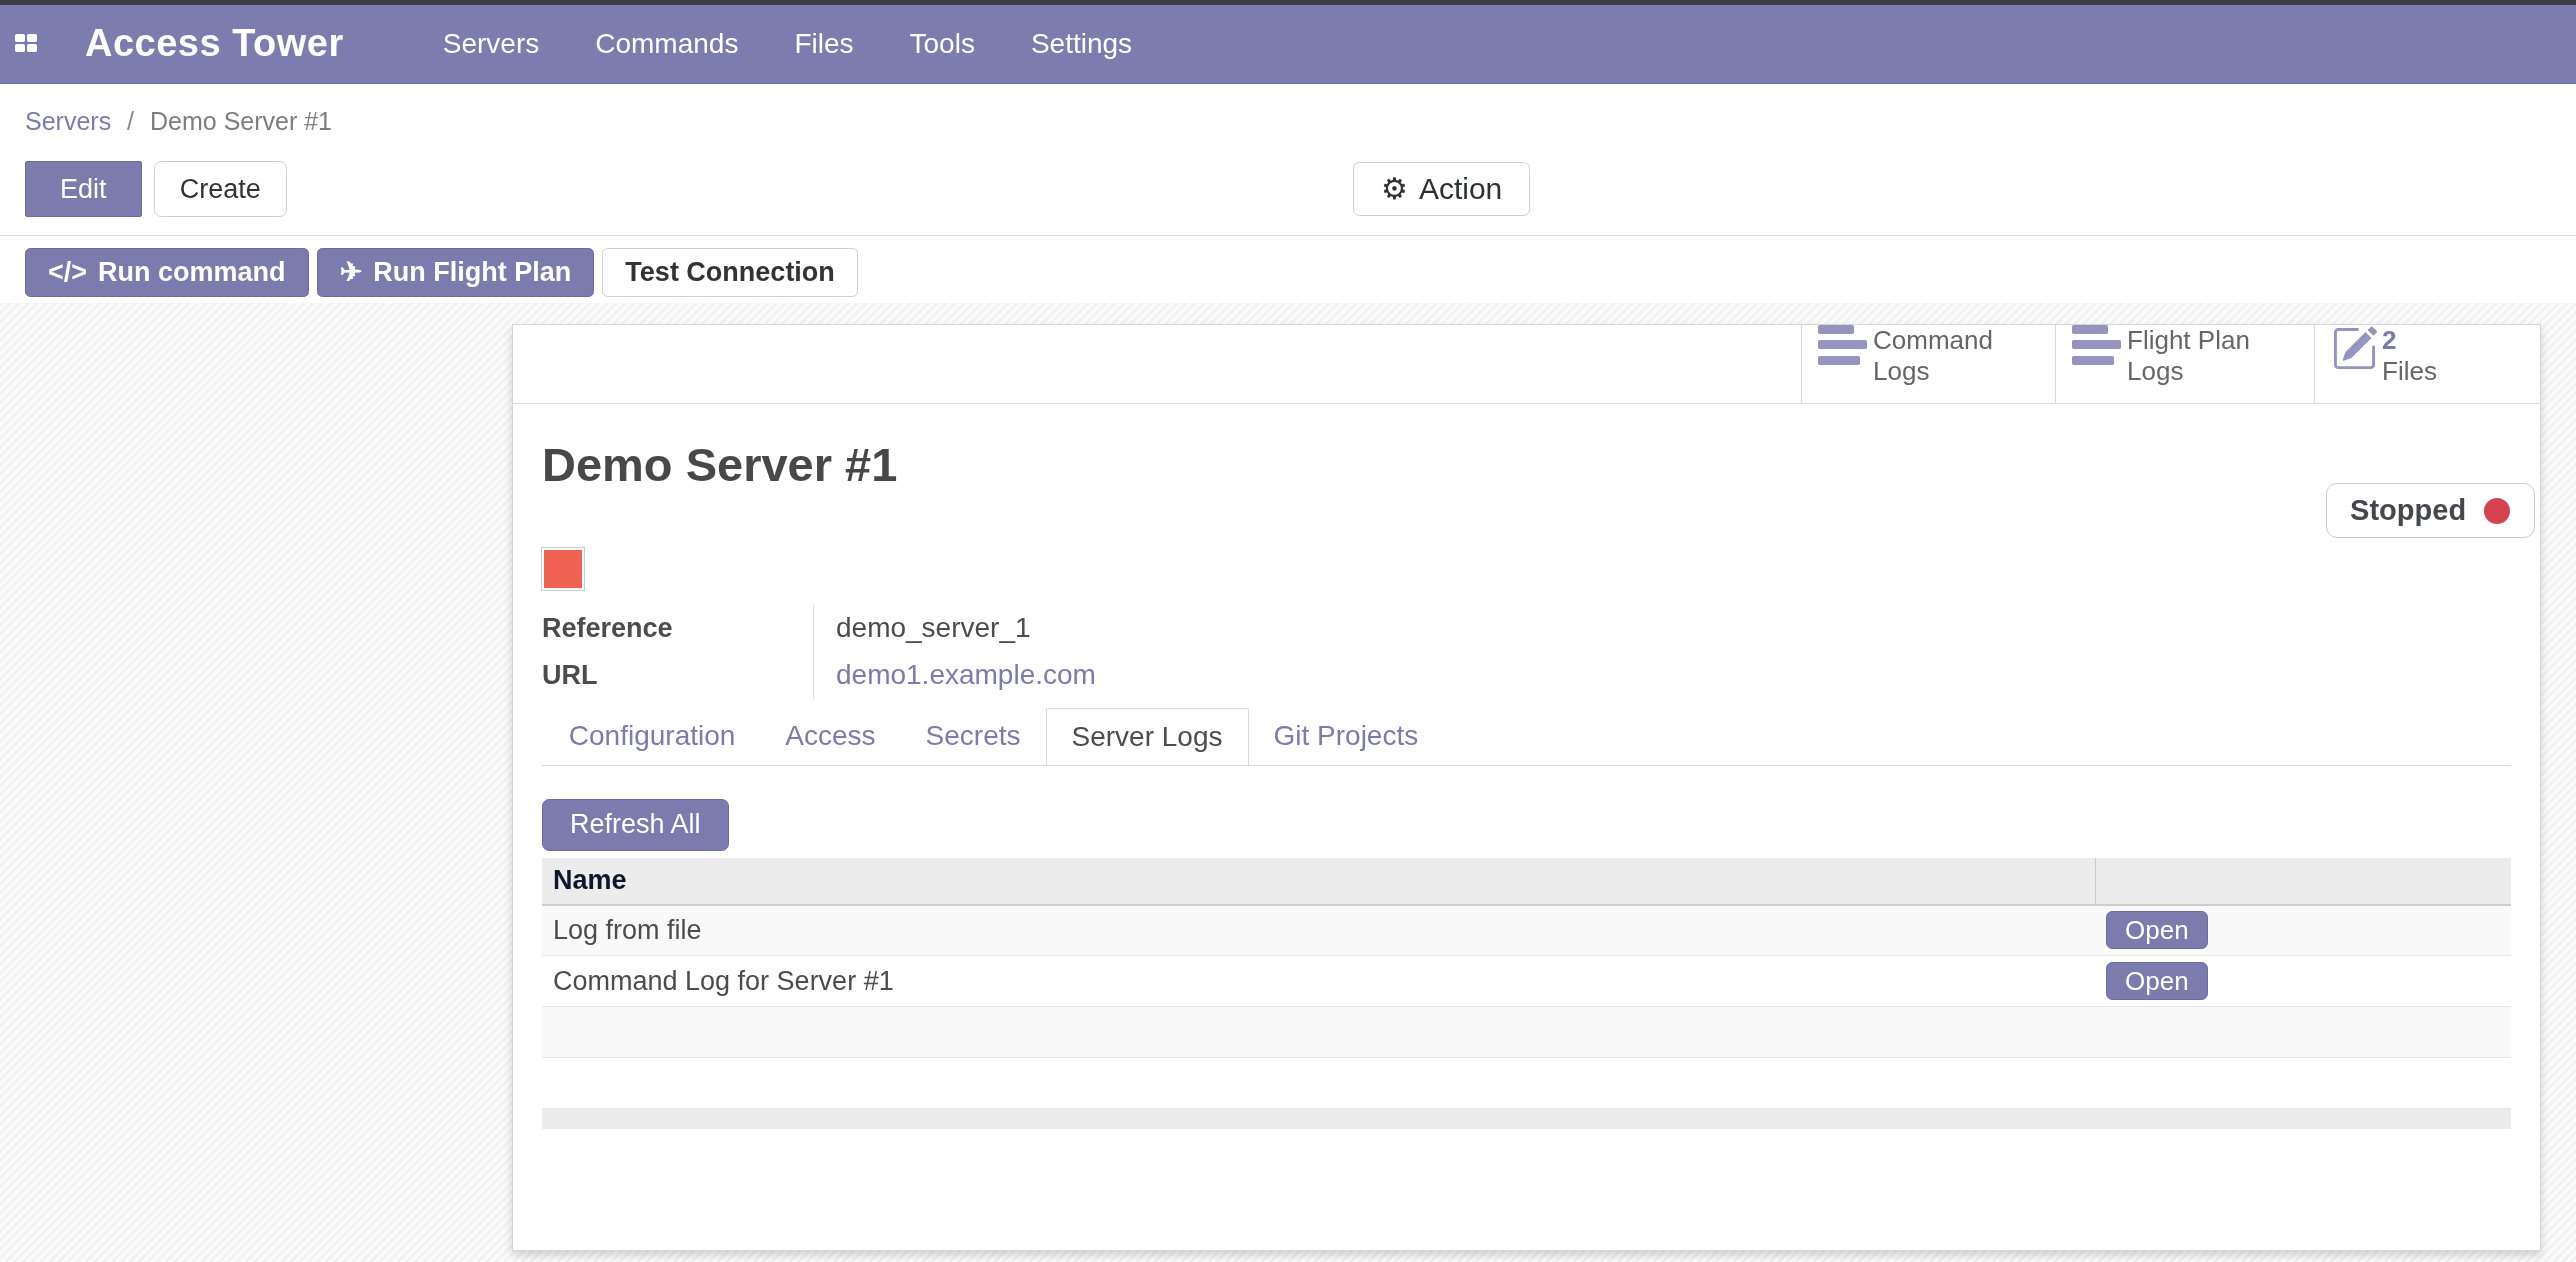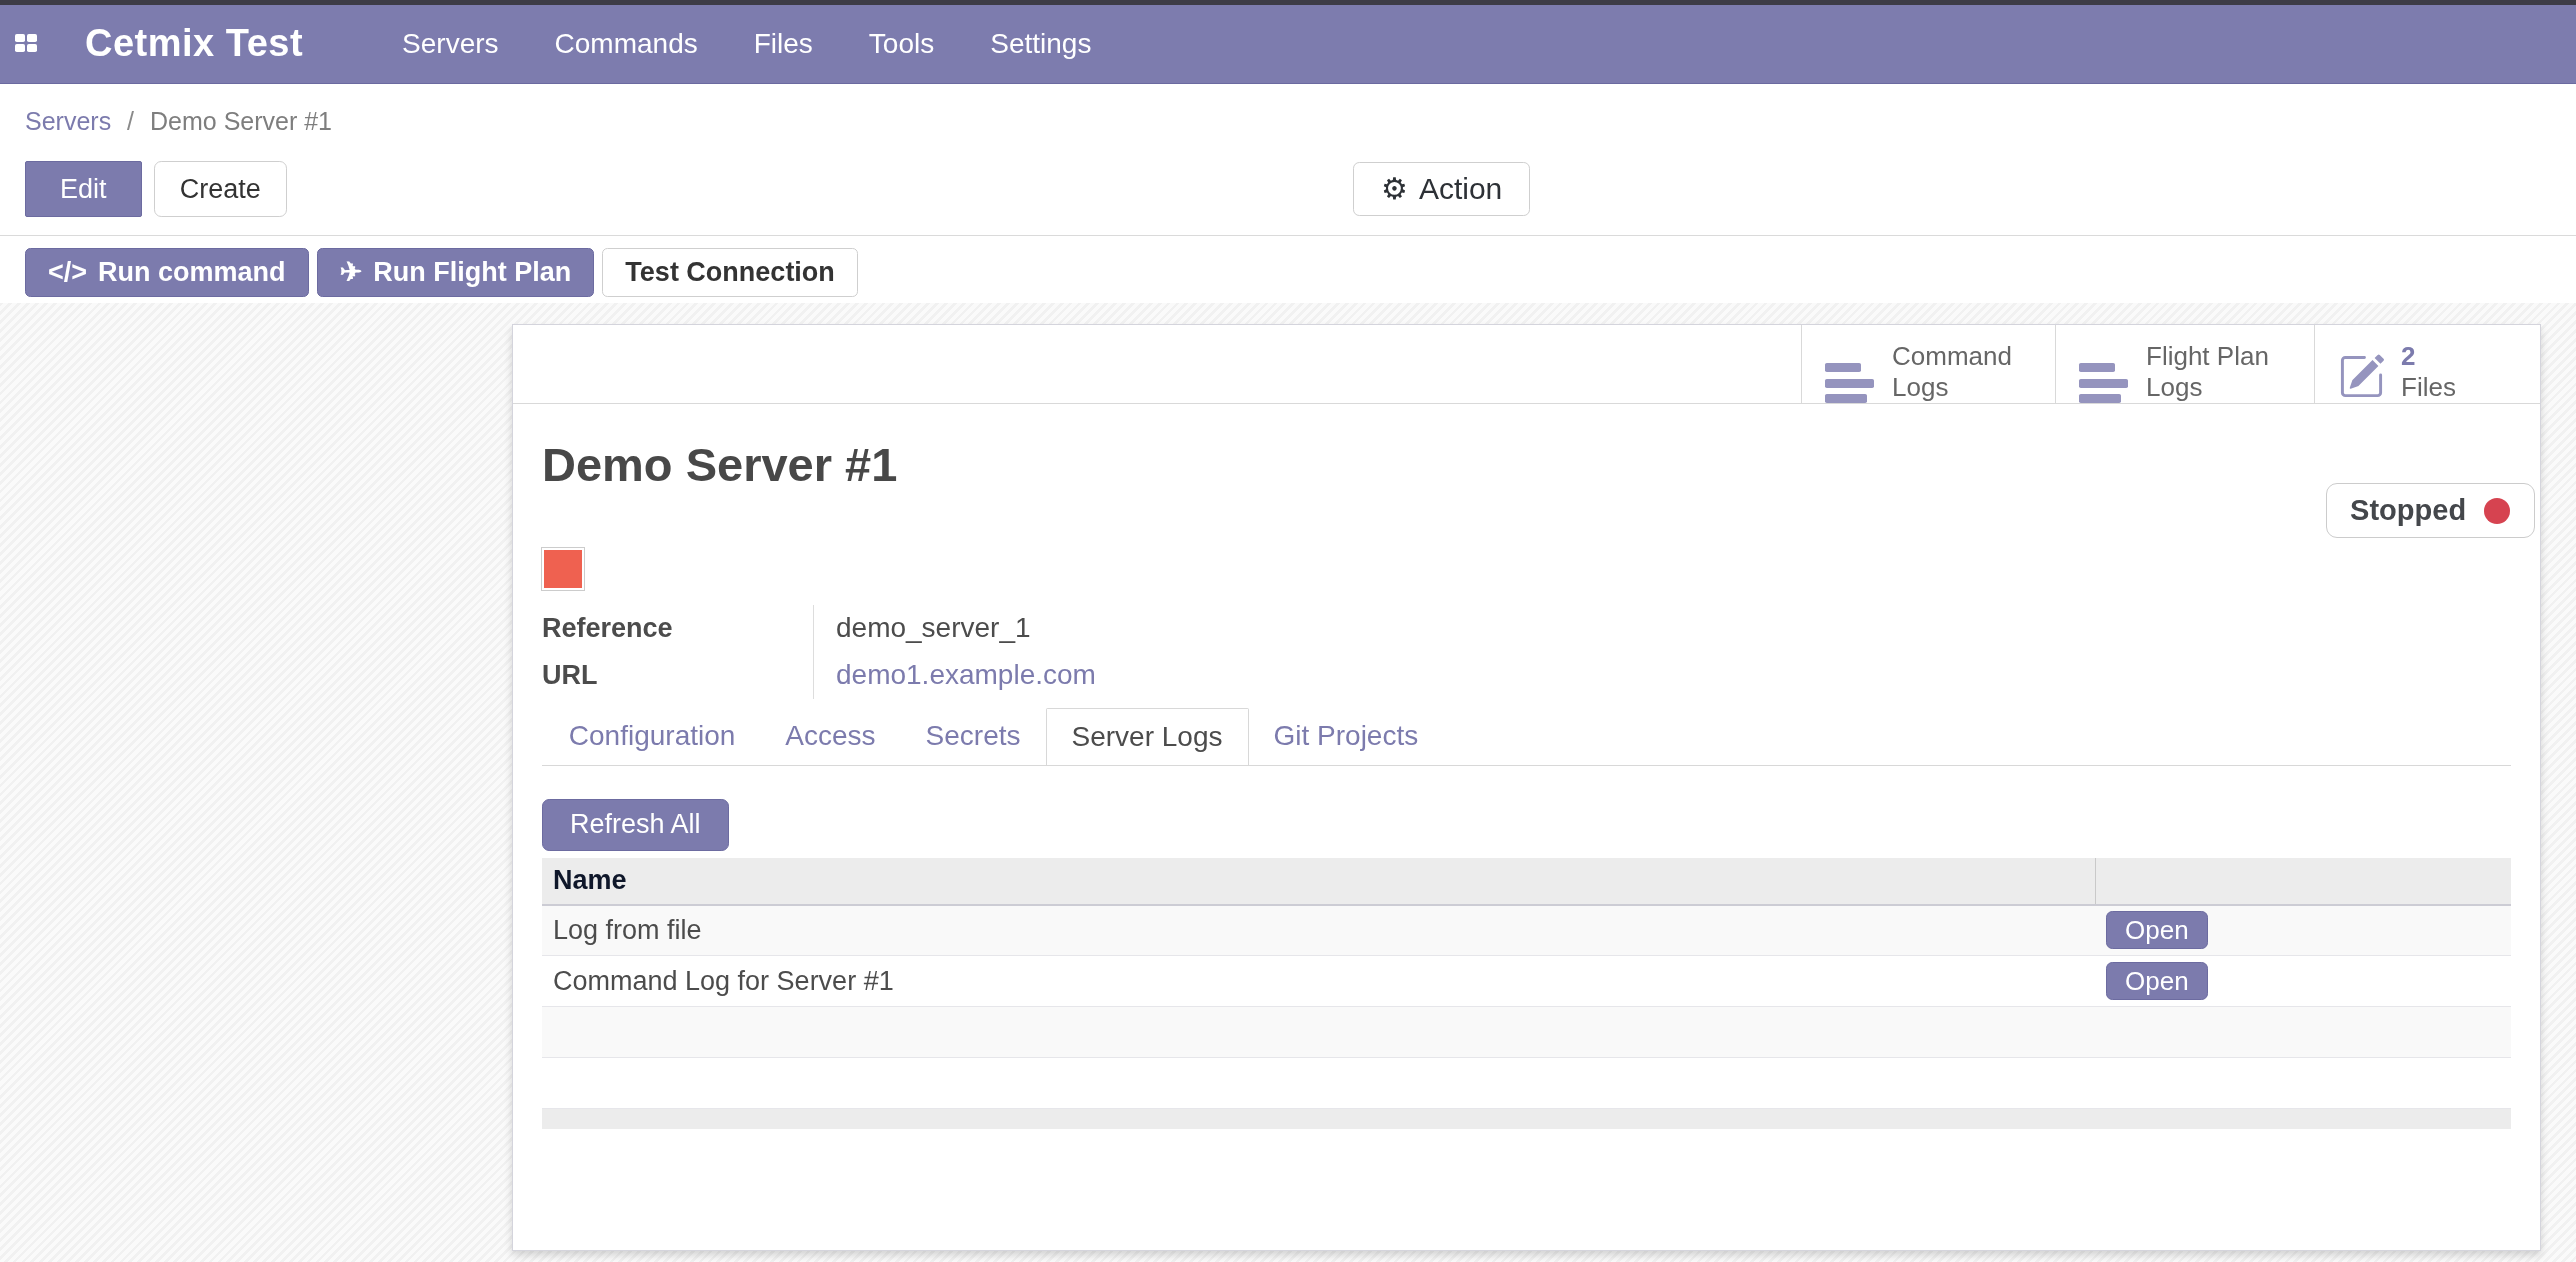--- a/index.html
+++ b/index.html
@@ -44,22 +44,22 @@
 
   
   .workspace { position:absolute; left:0; top:303px; width:2576px; height:959px;
     background:repeating-linear-gradient(135deg,#f1f1f1 0 2.7px,#fafafa 2.7px 6.3px); }
 
   .card { position:absolute; left:512px; top:21px; width:2029px; height:927px;
           background:#fff; border:0.9px solid #d4d4dc; box-shadow:0 4.5px 8.1px rgba(0,0,0,.16); }
 
   
   .stat-row { height:79px; border-bottom:0.9px solid #d9d9d9; display:flex; justify-content:flex-end; }
-  .stat-btn { display:flex; align-items:flex-end; border-left:0.9px solid #d9d9d9;
-              padding-left:23px; gap:16px; cursor:pointer; }
+  .stat-btn { display:flex; align-items:flex-start; border-left:0.9px solid #d9d9d9;
+              padding-left:16px; gap:4px; cursor:pointer; }
   .stat-btn.w1 { width:254px; } .stat-btn.w2 { width:259px; } .stat-btn.w3 { width:226px; }
   .bars-icon { display:flex; flex-direction:column; gap:6.3px; width:51px; }
   .bars-icon span { height:9px; background:#9594be; border-radius:1.8px; }
   .bars-icon span:nth-child(1){ width:36px; } .bars-icon span:nth-child(2){ width:49px; }
   .bars-icon span:nth-child(3){ width:42px; }
   .stat-text { font-size:26px; line-height:31px; color:#666; }
   .stat-value { color:#7c7bad; font-weight:bold; }
   .file-icon svg { width:47px; height:47px; }
 
   
@@ -107,21 +107,21 @@
 
   <div class="top-edge"></div>
 
   <div class="navbar">
     <div class="apps-icon">
       <span></span>
         <span></span>
         <span></span>
         <span></span>
     </div>
-    <div class="brand">Cetmix Test</div>
+    <div class="brand">Access Tower</div>
     <ul class="nav-items">
       <li>Servers</li>
       <li>Commands</li>
       <li>Files</li>
       <li>Tools</li>
       <li>Settings</li>
     </ul>
   </div>
 
   <div class="breadcrumb">

